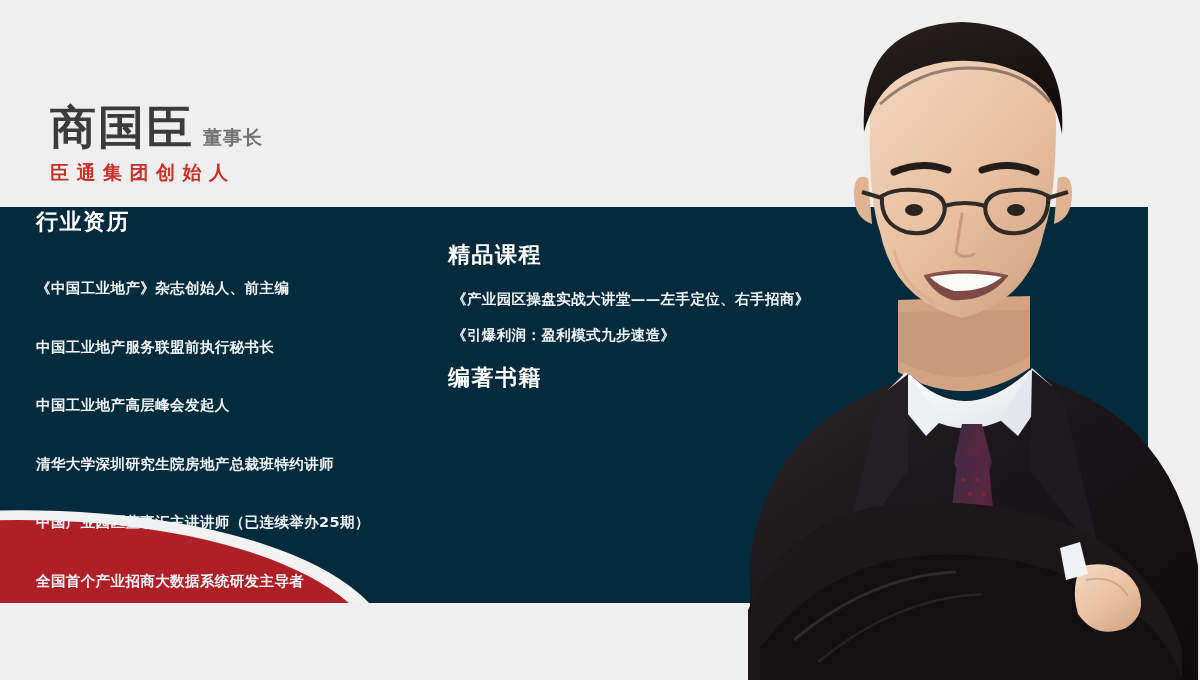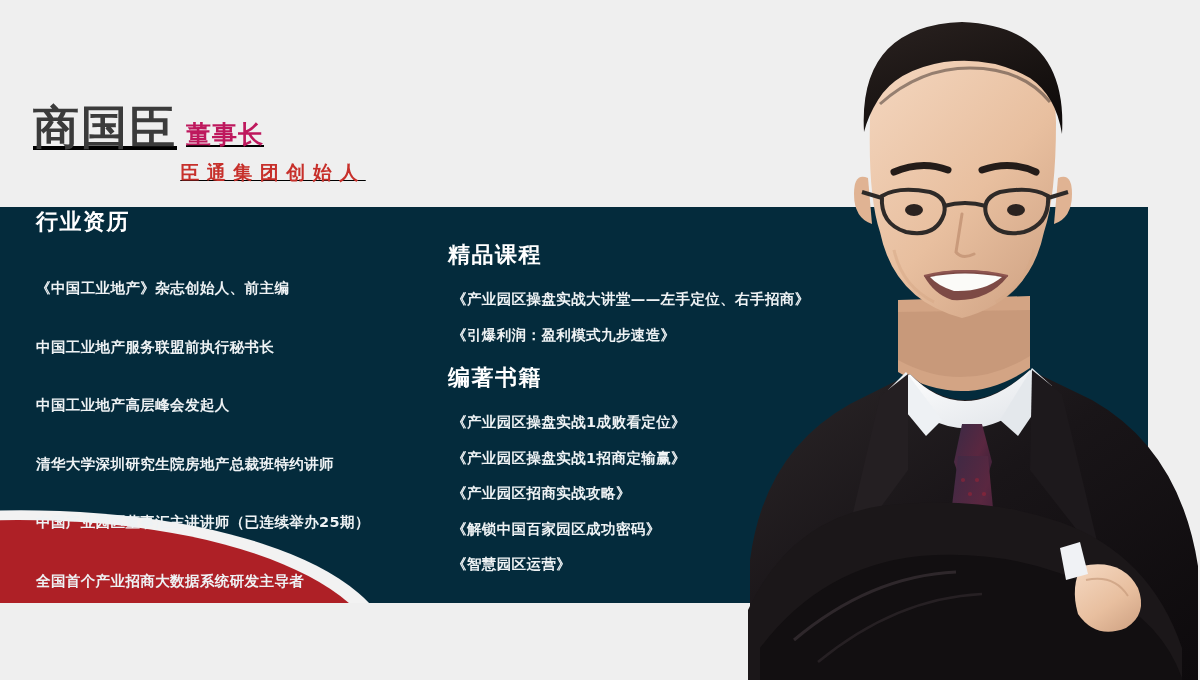--- a/index.html
+++ b/index.html
@@ -8,38 +8,37 @@
     background:#efefef;
     font-family:"Liberation Sans","DejaVu Sans",sans-serif;
     overflow:hidden;
     position:relative;
   }
 
   #stage{ position:absolute; left:0; top:0; width:1200px; height:680px;
           background:#efefef; overflow:hidden; }
 
   
-  .header{ position:absolute; left:33px; top:104px; width:480px; z-index:6;text-decoration:underline; }
+  .header{ position:absolute; left:50px; top:104px; width:480px; z-index:6; }
   .name-row{ display:flex; align-items:flex-end; gap:9px; line-height:1; }
   .name-main{
     font-size:46px; font-weight:700; color:#3b3b3b;
     letter-spacing:2px; line-height:1;
     font-family:"DejaVu Sans","Liberation Sans",sans-serif;
   }
   .name-role{
-    font-size:25px; font-weight:700; color:#be185d;
+    font-size:19px; font-weight:700; color:#737373;
     letter-spacing:1px; line-height:1; padding-bottom:3px;
     font-family:"DejaVu Sans","Liberation Sans",sans-serif;
   }
   .name-sub{
     margin-top:13px;
     font-size:19px; font-weight:700; color:#c7302b;
     letter-spacing:7.5px; line-height:1;
     font-family:"DejaVu Sans","Liberation Sans",sans-serif;
-    text-align:center;
   }
 
   
   .panel{
     position:absolute; left:0; top:207px; width:1148px; height:396px;
     background:#042b3c; z-index:2; overflow:hidden;
   }
   
   .wedge-white{
     position:absolute; left:-40px; top:292px; width:430px; height:170px;
@@ -123,27 +122,20 @@
     </div>
 
     <div class="col col-right">
       <div class="sec-title">精品课程</div>
       <ul class="sec-list">
         <li>《产业园区操盘实战大讲堂——左手定位、右手招商》</li>
         <li>《引爆利润：盈利模式九步速造》</li>
       </ul>
 
       <div class="sec-title second">编著书籍</div>
-      <ul class="sec-list">
-        <li>《产业园区操盘实战1成败看定位》</li>
-        <li>《产业园区操盘实战1招商定输赢》</li>
-        <li>《产业园区招商实战攻略》</li>
-        <li>《解锁中国百家园区成功密码》</li>
-        <li>《智慧园区运营》</li>
-      </ul>
     </div>
 
   </div>
 
   <div class="portrait">
     <svg viewBox="0 0 470 680" xmlns="http://www.w3.org/2000/svg">
       <defs>
         <linearGradient id="suitG" x1="0" y1="0" x2="1" y2="1">
           <stop offset="0%" stop-color="#2b2628"></stop>
           <stop offset="45%" stop-color="#191518"></stop>

